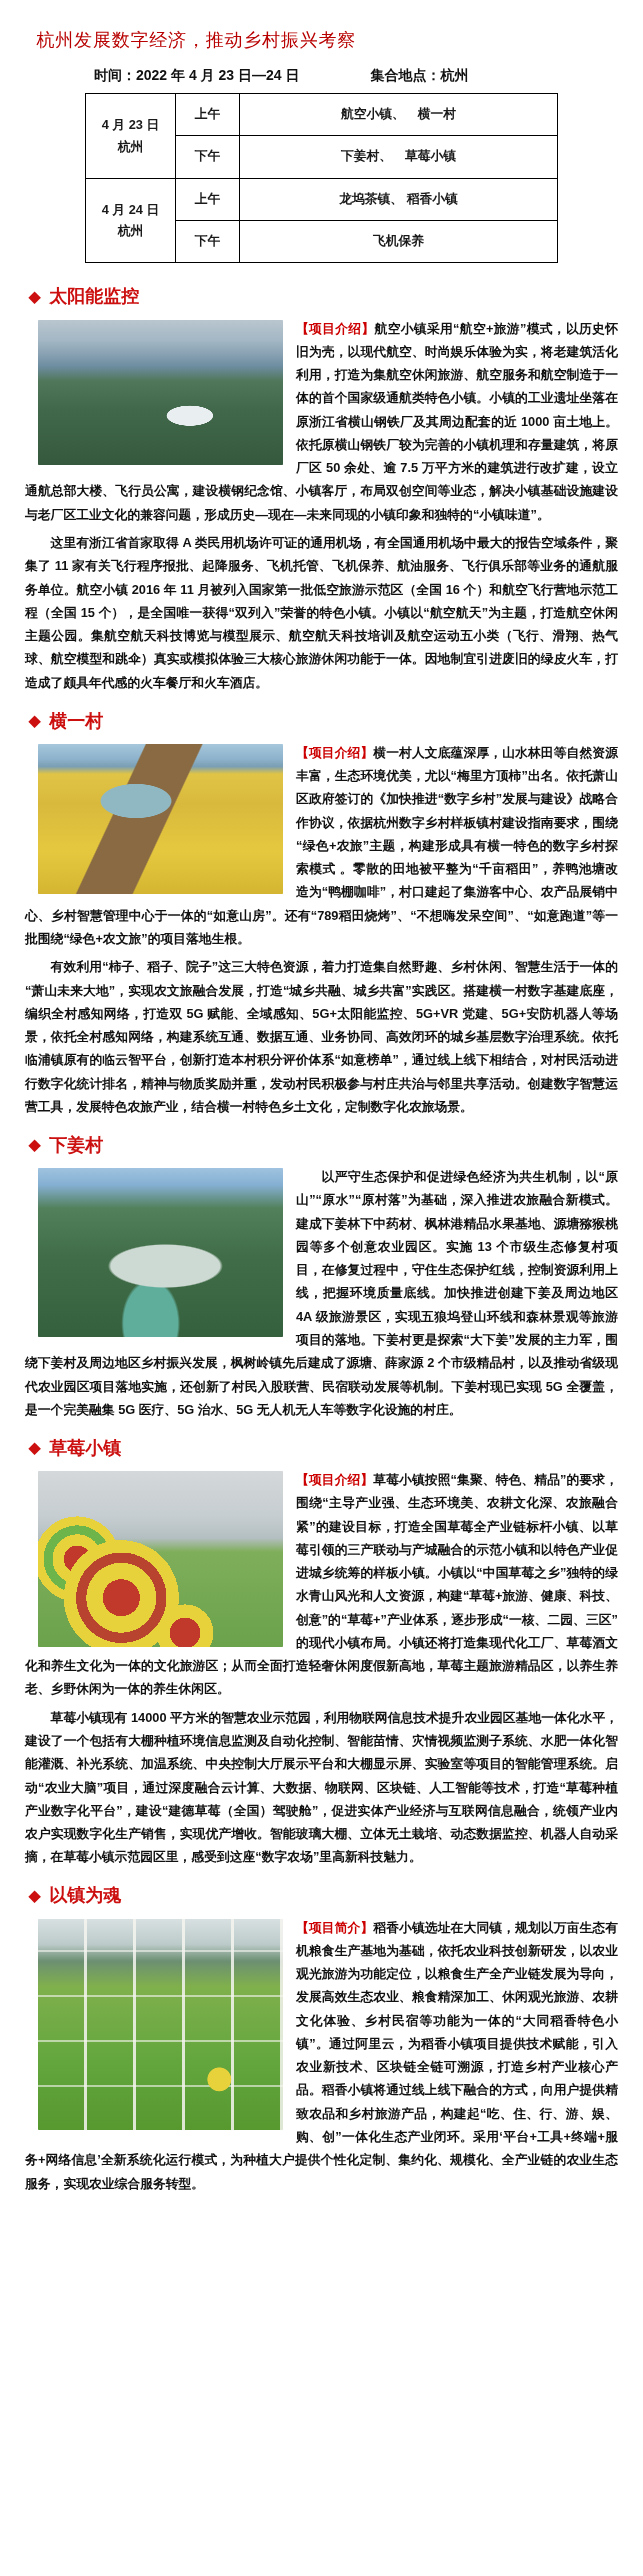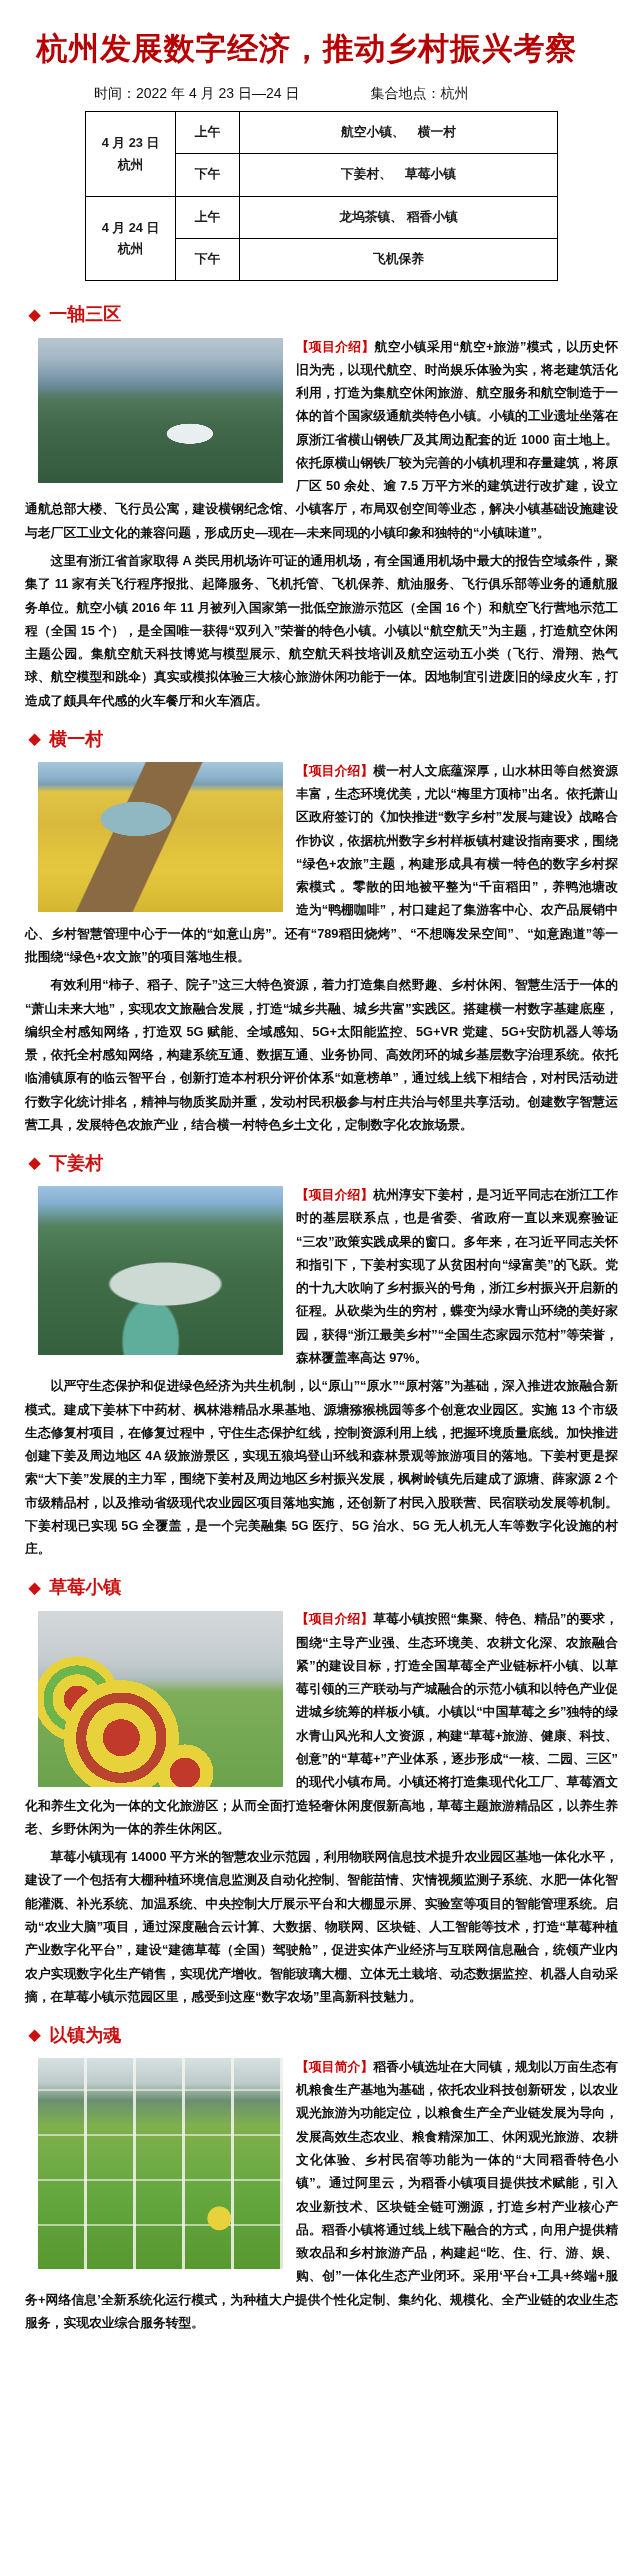--- a/index.html
+++ b/index.html
@@ -7,28 +7,28 @@
     width:643px;
     font-family:"Liberation Sans","DejaVu Sans",sans-serif;
     color:#1a1a1a;
     -webkit-font-smoothing:antialiased;
   }
   .page{padding:28px 25px 11.5px 25px;}
 
   
   .doc-title{
     color:#b80000;
-    font-size:31px;
-    font-weight:700;
+    font-size:18px;
+    font-weight:400;
     letter-spacing:0.8px;
     margin:0 0 15px 11.5px;
   }
   .meta-line{
     display:flex;
-    font-weight:400;
+    font-weight:700;
     font-size:14px;
     margin:0 0 8.2px 69px;
     color:#111;
   }
   .meta-line .meta-place{margin-left:71px;}
   .intro-para{
     color:#c94a4a;
     font-weight:700;
     font-size:13.6px;
     line-height:1.85;
@@ -166,21 +166,21 @@
       <tr>
         <td class="period-cell">下午</td>
         <td>飞机保养</td>
       </tr>
     </tbody>
   </table>
 
   <div class="section">
     <h2 class="section-heading">
       <span class="diamond">◆</span>
-      <span>一轴三区</span>
+      <span>太阳能监控</span>
     </h2>
     <div class="section-body">
       <div class="photo scene-aviation" aria-label="aviation-town-aerial-photo"></div>
       <p class="lead"><span class="red-label">【项目介绍】</span><span>航空小镇采用“航空+旅游”模式，以历史怀旧为壳，以现代航空、时尚娱乐体验为实，将老建筑活化利用，打造为集航空休闲旅游、航空服务和航空制造于一体的首个国家级通航类特色小镇。小镇的工业遗址坐落在原浙江省横山钢铁厂及其周边配套的近 1000 亩土地上。依托原横山钢铁厂较为完善的小镇机理和存量建筑，将原厂区 50 余处、逾 7.5 万平方米的建筑进行改扩建，设立通航总部大楼、飞行员公寓，建设横钢纪念馆、小镇客厅，布局双创空间等业态，解决小镇基础设施建设与老厂区工业文化的兼容问题，形成历史—现在—未来同现的小镇印象和独特的“小镇味道”。</span></p>
       <p class="bpara">这里有浙江省首家取得 A 类民用机场许可证的通用机场，有全国通用机场中最大的报告空域条件，聚集了 11 家有关飞行程序报批、起降服务、飞机托管、飞机保养、航油服务、飞行俱乐部等业务的通航服务单位。航空小镇 2016 年 11 月被列入国家第一批低空旅游示范区（全国 16 个）和航空飞行营地示范工程（全国 15 个），是全国唯一获得“双列入”荣誉的特色小镇。小镇以“航空航天”为主题，打造航空休闲主题公园。集航空航天科技博览与模型展示、航空航天科技培训及航空运动五小类（飞行、滑翔、热气球、航空模型和跳伞）真实或模拟体验三大核心旅游休闲功能于一体。因地制宜引进废旧的绿皮火车，打造成了颇具年代感的火车餐厅和火车酒店。</p>
     </div>
   </div>
 
   <div class="section">
     <h2 class="section-heading">
@@ -194,21 +194,20 @@
     </div>
   </div>
 
   <div class="section">
     <h2 class="section-heading">
       <span class="diamond">◆</span>
       <span>下姜村</span>
     </h2>
     <div class="section-body">
       <div class="photo scene-xiajiang" aria-label="xiajiang-village-valley-photo"></div>
-      <p class="lead"><span class="red-label">【项目介绍】</span><span>杭州淳安下姜村，是习近平同志在浙江工作时的基层联系点，也是省委、省政府一直以来观察验证“三农”政策实践成果的窗口。多年来，在习近平同志关怀和指引下，下姜村实现了从贫困村向“绿富美”的飞跃。党的十九大吹响了乡村振兴的号角，浙江乡村振兴开启新的征程。从砍柴为生的穷村，蝶变为绿水青山环绕的美好家园，获得“浙江最美乡村”“全国生态家园示范村”等荣誉，森林覆盖率高达 97%。</span></p>
       <p class="bpara">以严守生态保护和促进绿色经济为共生机制，以“原山”“原水”“原村落”为基础，深入推进农旅融合新模式。建成下姜林下中药材、枫林港精品水果基地、源塘猕猴桃园等多个创意农业园区。实施 13 个市级生态修复村项目，在修复过程中，守住生态保护红线，控制资源利用上线，把握环境质量底线。加快推进创建下姜及周边地区 4A 级旅游景区，实现五狼坞登山环线和森林景观等旅游项目的落地。下姜村更是探索“大下姜”发展的主力军，围绕下姜村及周边地区乡村振兴发展，枫树岭镇先后建成了源塘、薛家源 2 个市级精品村，以及推动省级现代农业园区项目落地实施，还创新了村民入股联营、民宿联动发展等机制。下姜村现已实现 5G 全覆盖，是一个完美融集 5G 医疗、5G 治水、5G 无人机无人车等数字化设施的村庄。</p>
     </div>
   </div>
 
   <div class="section">
     <h2 class="section-heading">
       <span class="diamond">◆</span>
       <span>草莓小镇</span>
     </h2>
     <div class="section-body">

